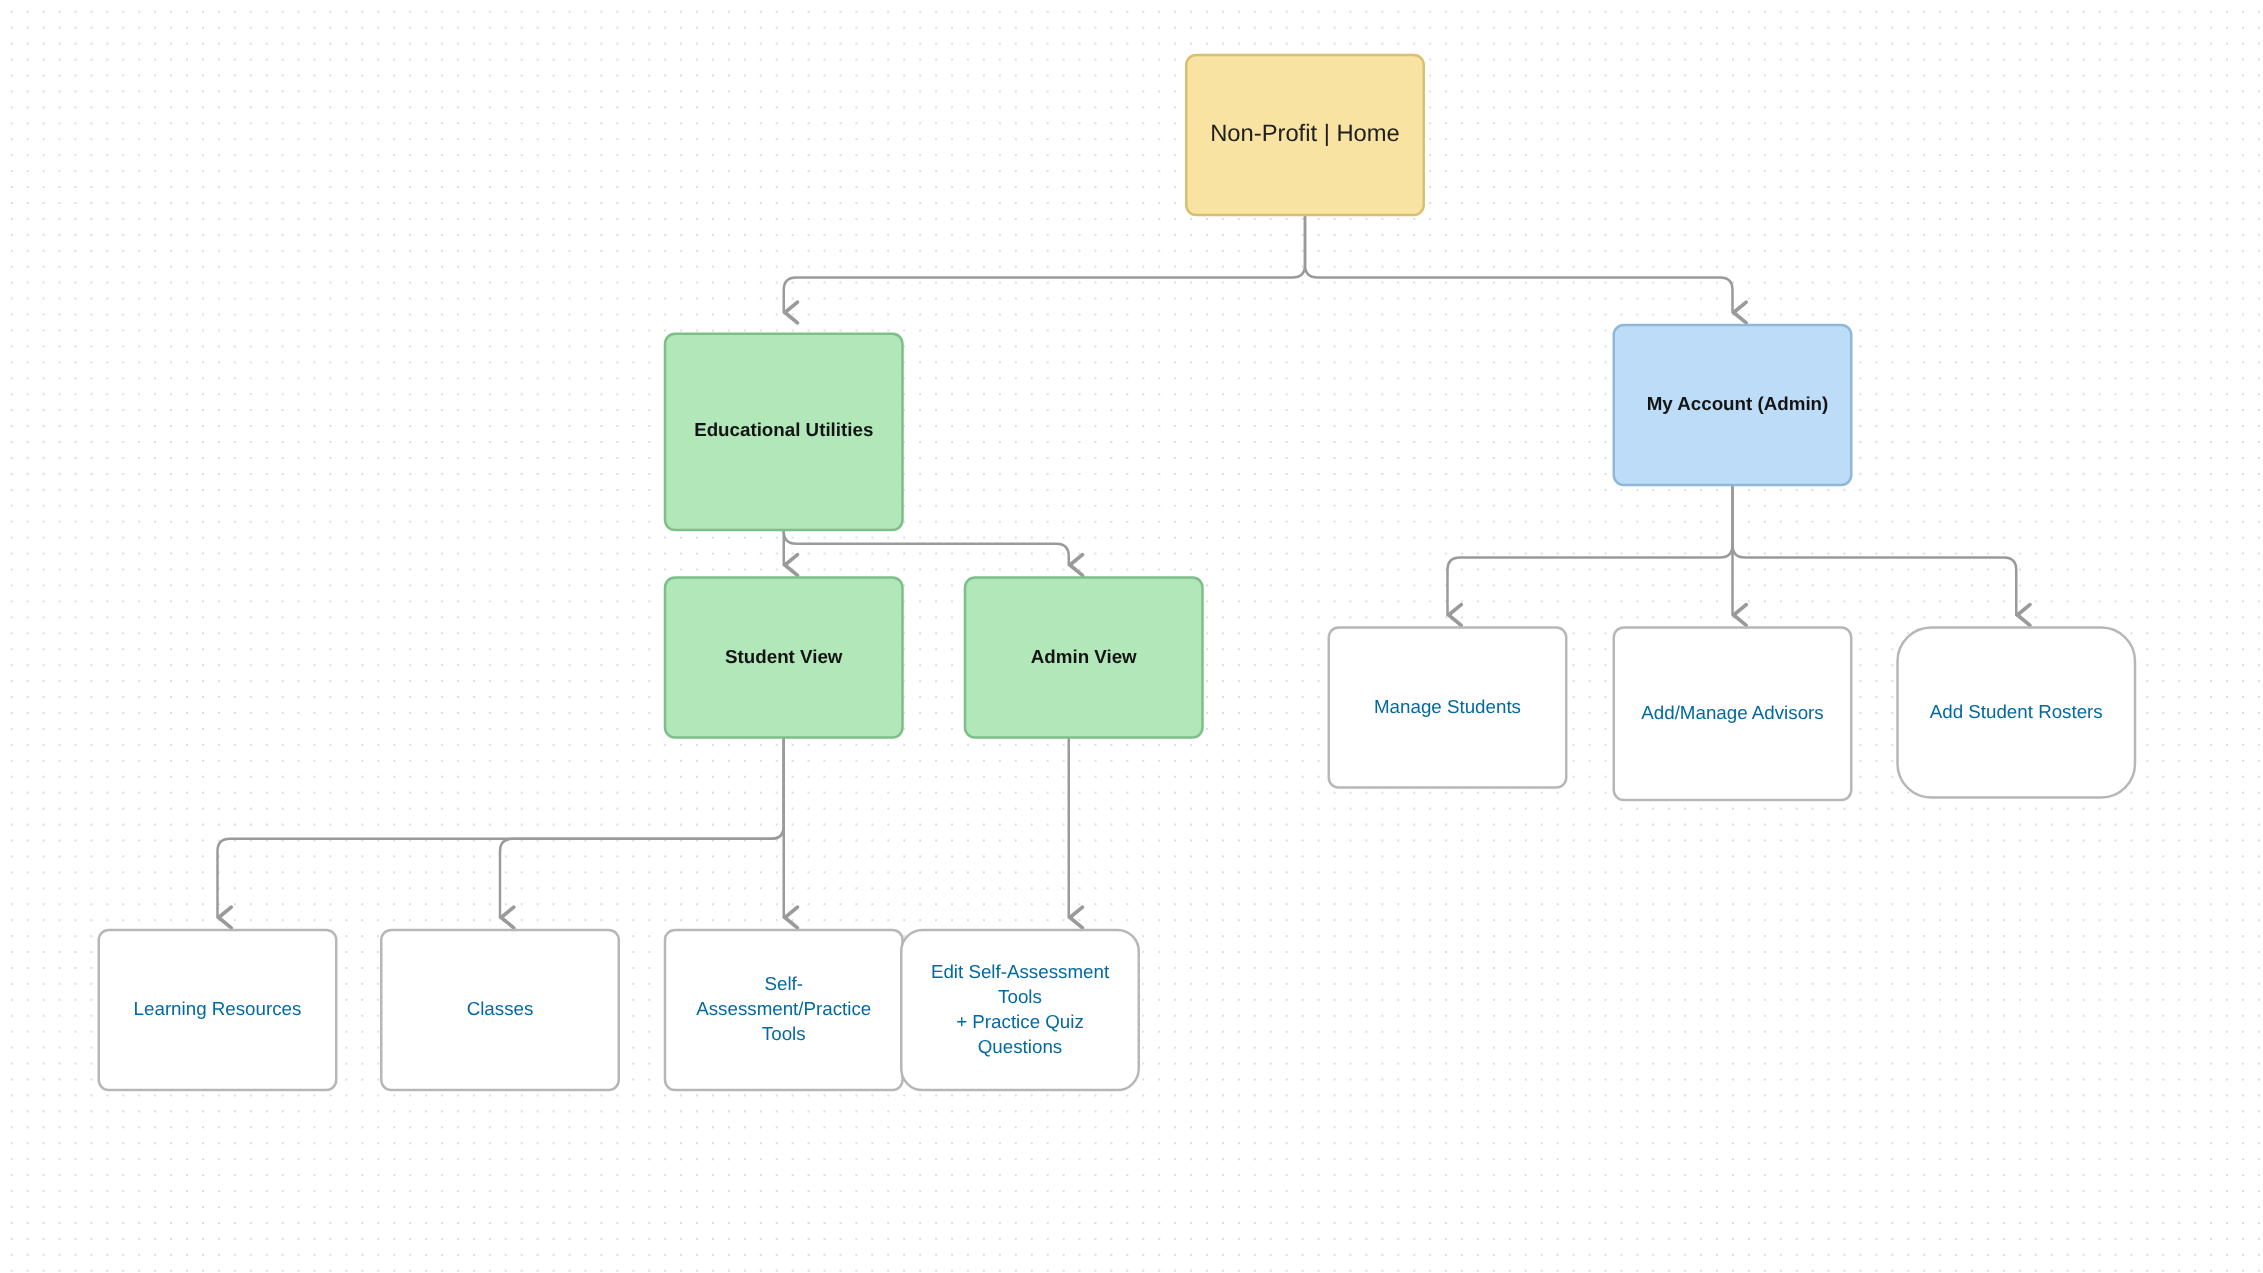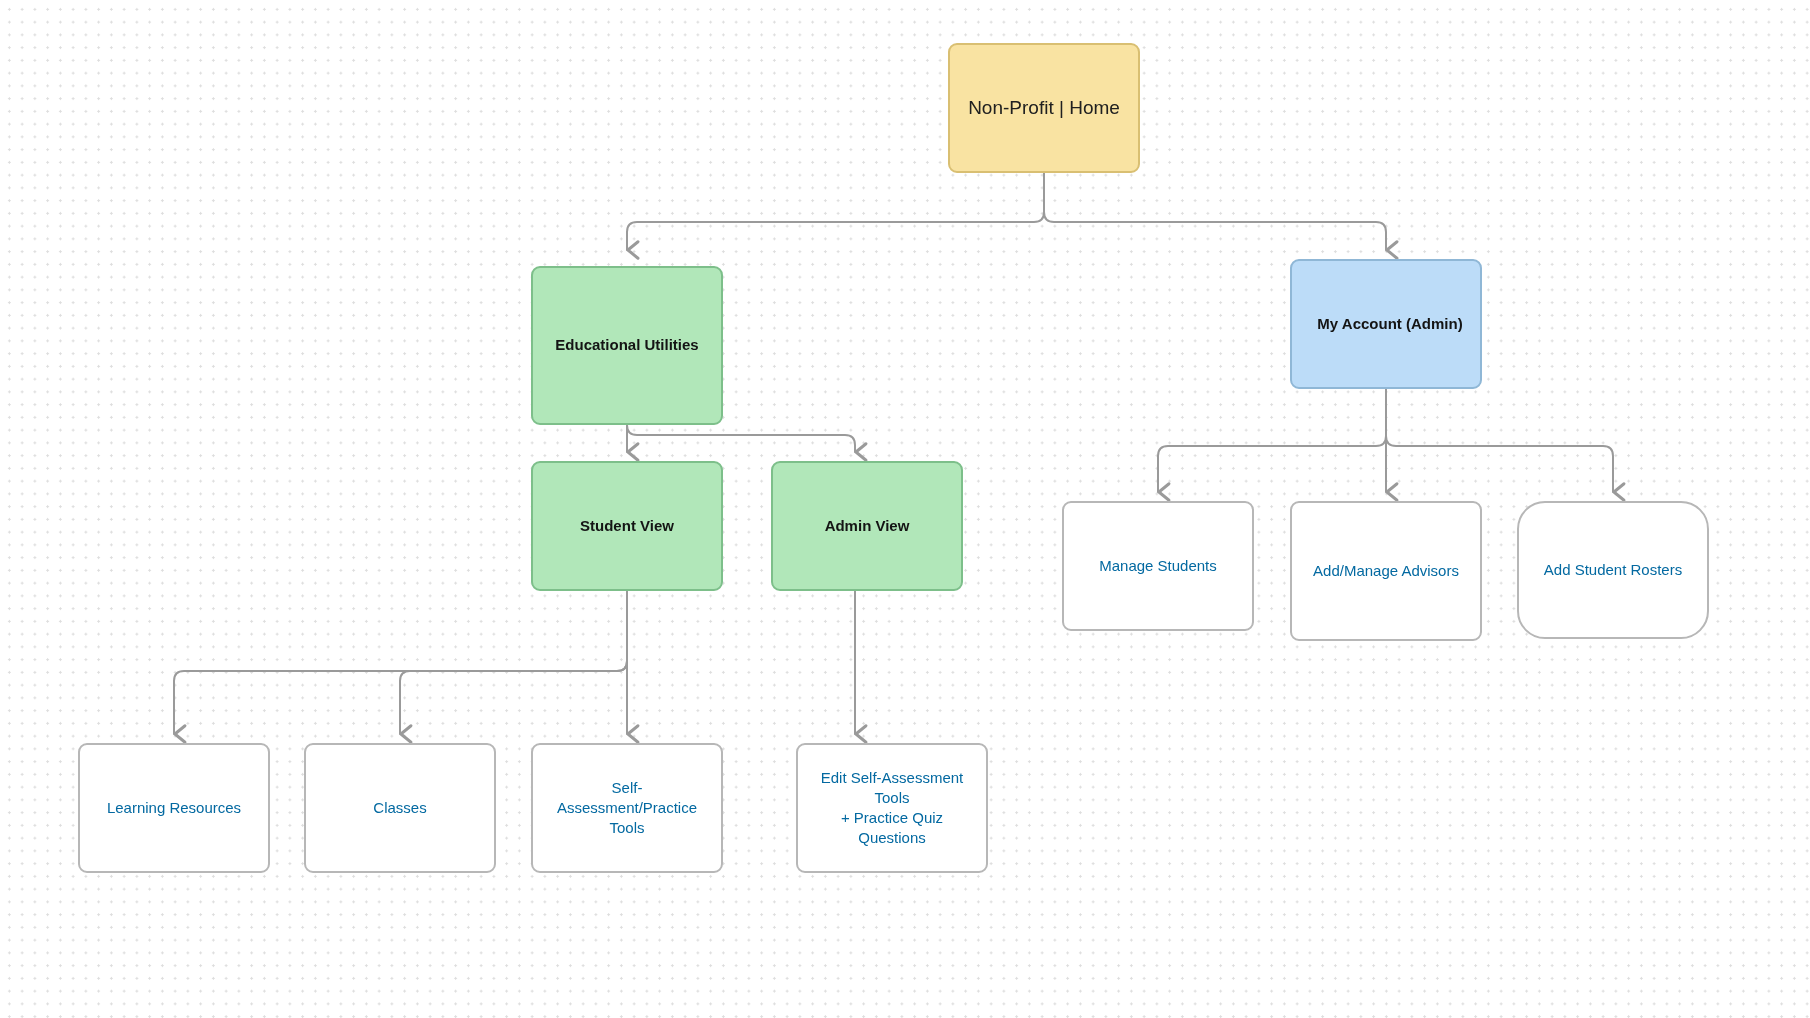--- a/index.html
+++ b/index.html
@@ -153,21 +153,21 @@
 
   <div class="node leaf" style="left:78px; top:743px; width:192px; height:130px;">
     <span class="node-label">Learning Resources</span>
   </div>
 
   <div class="node leaf" style="left:531px; top:743px; width:192px; height:130px;justify-content:flex-end;">
     <span class="node-label">Self-Assessment/Practice
 Tools</span>
   </div>
 
-  <div class="node leaf" style="left:796px; top:743px; width:192px; height:130px;">
+  <div class="node leaf" style="left:720px; top:743px; width:192px; height:130px;border-radius:18px;">
     <span class="node-label">Edit Self-Assessment Tools
 + Practice Quiz Questions</span>
   </div>
 
   <div class="node leaf" style="left:1062px; top:501px; width:192px; height:130px;">
     <span class="node-label">Manage Students</span>
   </div>
 
   <div class="node leaf" style="left:1290px; top:501px; width:192px; height:140px;">
     <span class="node-label">Add/Manage Advisors</span>

